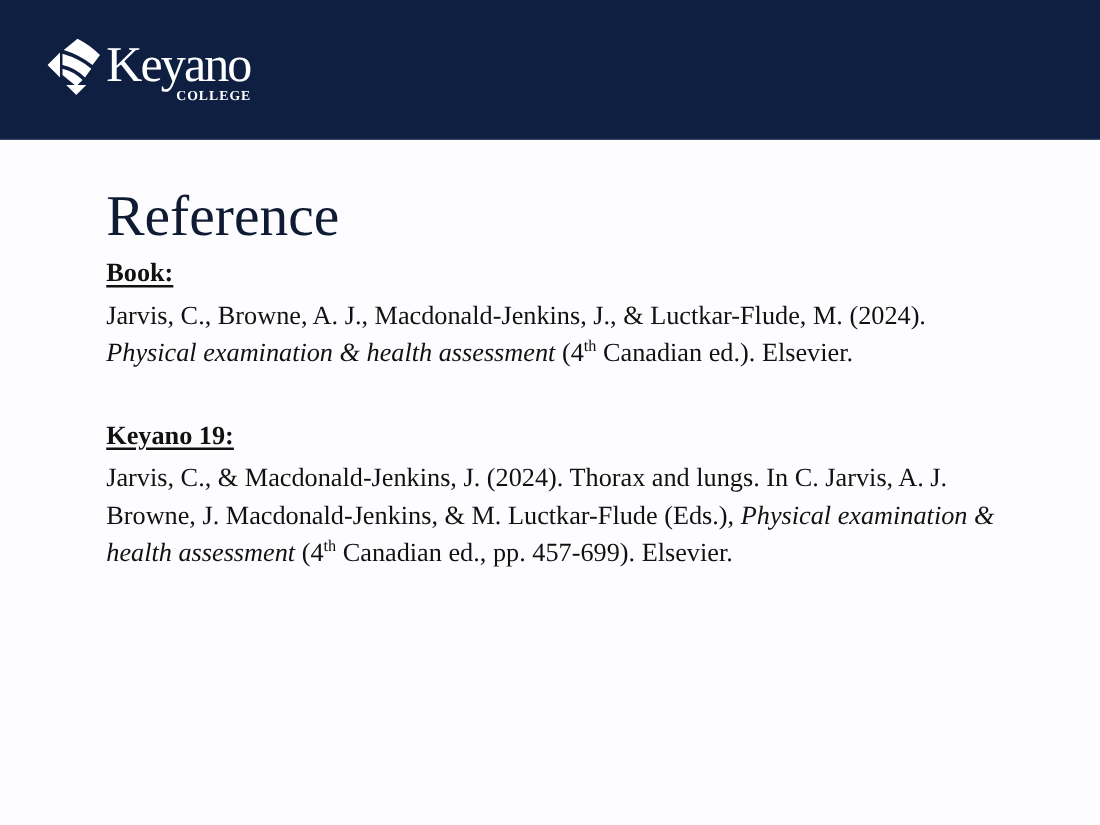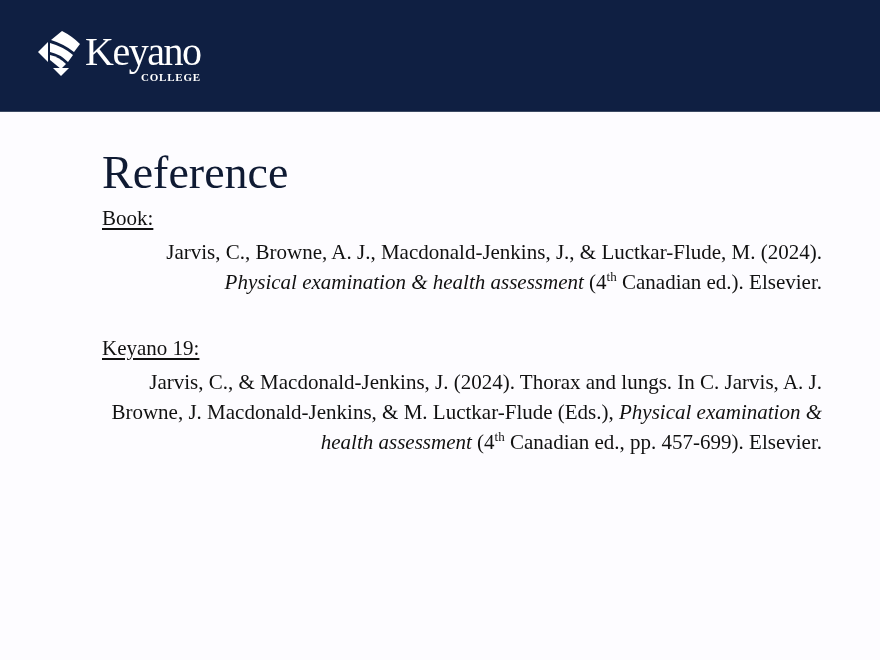--- a/index.html
+++ b/index.html
@@ -20,31 +20,31 @@
     .logo-word {
       position: absolute; left: 47px; top: 2px;
       font-family: "Liberation Serif", "DejaVu Serif", serif;
       font-size: 40px; color: #fff; letter-spacing: -1.5px; line-height: 40px;
     }
     .logo-sub {
       position: absolute; left: 103px; top: 41px;
       font-family: "Liberation Serif", "DejaVu Serif", serif;
       font-size: 11px; font-weight: bold; color: #fff; letter-spacing: 0.8px;
     }
-    .content { position: absolute; left: 102px; top: 145px; width: 720px; }
+    .content { position: absolute; left: 85px; top: 145px; width: 720px; }
     .title {
       font-size: 46px; color: #0f1a33; margin: 0; line-height: 56px;
       font-weight: normal;
     }
     .label {
       font-size: 21px; text-decoration: underline; line-height: 26px;
-      margin-top: 4px; text-underline-offset: 3px;
+      margin-top: 4px; text-underline-offset: 3px; font-weight: bold;
     }
     .ref {
-      font-size: 21px; line-height: 30px; margin-top: 6px; text-align: right;
+      font-size: 21px; line-height: 30px; margin-top: 6px;
     }
     .ref i { font-style: italic; }
     sup { font-size: 13px; line-height: 0; vertical-align: 8px; }
     .spacer { height: 34px; }
   </style>
 </head>
 <body>
 
 <div class="header">
   <div class="logo">

